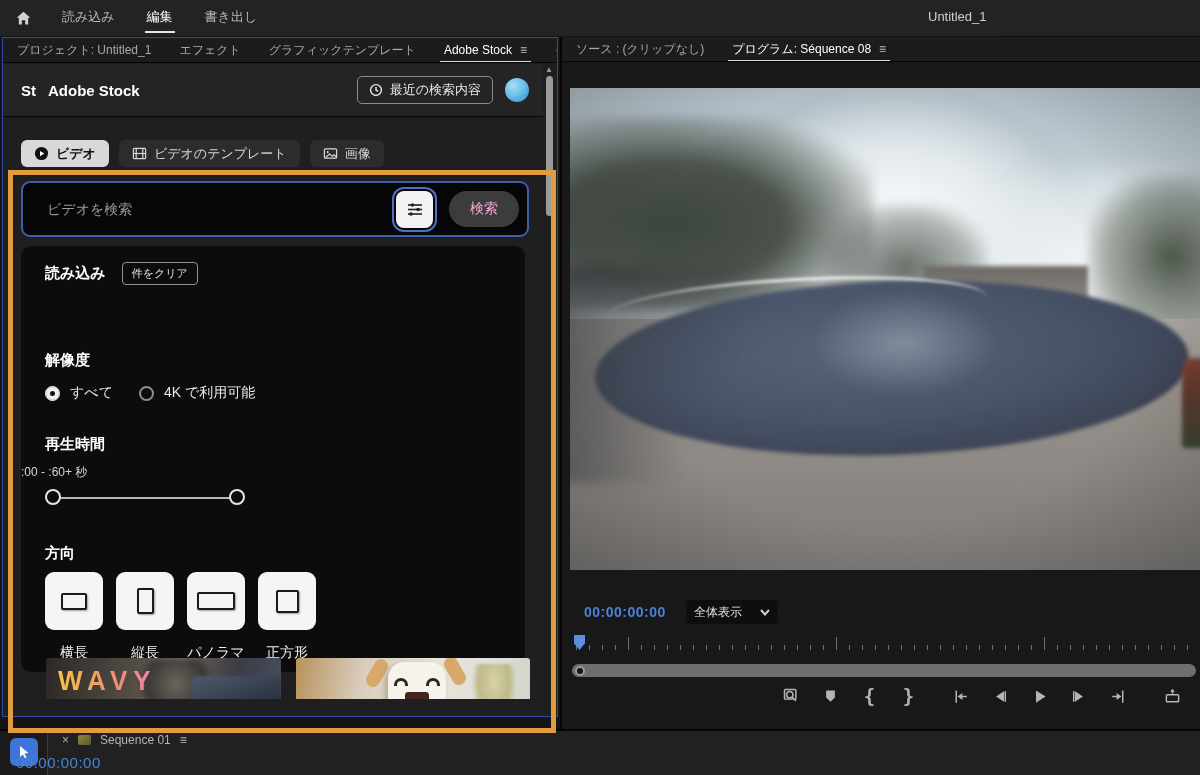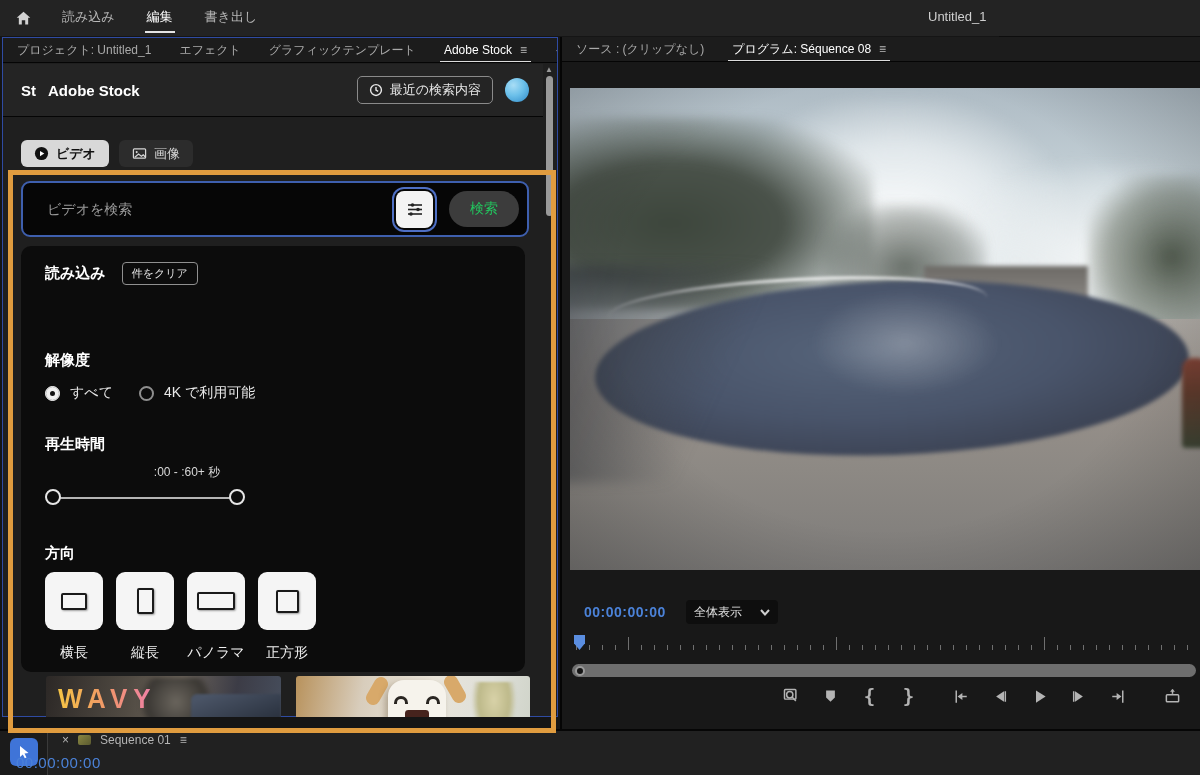--- a/index.html
+++ b/index.html
@@ -50,59 +50,59 @@
   #stock-scrollbar { left:543px; top:38px; width:7px; height:140px; background:#9a9a9a; border-radius:4px; }
 
   
   #search-box { left:18px; top:143px; width:508px; height:56px; background:#060606; border:2px solid #3e5fae; border-radius:9px; display:flex; align-items:center; }
   #search-input { flex:1; background:transparent; border:none; outline:none; color:#5eead4; font-size:14px; padding:0 0 0 24px;
     font-family:"Liberation Sans","DejaVu Sans",sans-serif; }
   #search-input::placeholder { color:#9a9a9a; }
   #filter-toggle-btn { width:37px; height:37px; background:#f3f3f3; border-radius:8px; box-shadow:0 0 0 2px #060606, 0 0 0 4px #4e6fc4;
     display:flex; align-items:center; justify-content:center; margin-right:16px; }
   #filter-toggle-btn svg { width:20px; height:20px; stroke:#222; fill:#222; }
-  #search-submit { width:70px; height:36px; border-radius:18px; background:#3c3c3c; color:#22c55e; font-size:14px;
+  #search-submit { width:70px; height:36px; border-radius:18px; background:#3c3c3c; color:#f9a8d4; font-size:14px;
     display:flex; align-items:center; justify-content:center; margin-right:8px; }
 
   
   #filter-card { left:18px; top:208px; width:504px; height:426px; background:#0c0c0c; border-radius:10px; }
   .f-heading { color:#fff; font-weight:bold; font-size:15px; }
   #filter-head-row { left:24px; top:16px; display:flex; align-items:center; gap:16px; }
   #clear-chip { border:1px solid #909090; border-radius:4px; color:#e3e3e3; font-size:11px; padding:3px 9px; }
   #ai-row { left:24px; top:53px; display:flex; align-items:center; gap:13px; }
   .toggle { width:30px; height:16px; border-radius:9px; background:#3f3f3f; position:relative; }
   .toggle .knob { position:absolute; left:2px; top:2px; width:12px; height:12px; border-radius:50%; background:#bdbdbd; }
   #ai-label { color:#e6e6e6; font-size:14px; }
 
   #res-label { left:24px; top:105px; }
   #res-row { left:24px; top:138px; display:flex; align-items:center; gap:26px; }
   .radio-opt { display:flex; align-items:center; gap:10px; color:#e8e8e8; font-size:14px; }
   .radio { width:15px; height:15px; border-radius:50%; }
   .radio.on { background:#f0f0f0; box-shadow:inset 0 0 0 4px #f0f0f0, inset 0 0 0 7px #111; border:1px solid #f0f0f0; }
   .radio.off { border:2px solid #8f8f8f; background:transparent; }
 
   #dur-label { left:24px; top:189px; }
-  #dur-range-label { left:0px; top:218px; width:260px; text-align:center; color:#d8d8d8; font-size:12px;margin-left:36px; }
+  #dur-range-label { left:0px; top:218px; width:260px; color:#d8d8d8; font-size:12px; }
   #dur-slider { left:24px; top:243px; width:200px; height:18px; }
   #dur-slider .track { position:absolute; left:9px; right:9px; top:8px; height:2px; background:#b5b5b5; }
   .slider-handle { position:absolute; top:0; width:16px; height:16px; border-radius:50%; border:2px solid #e6e6e6; background:#0c0c0c; }
 
   #ori-label { left:24px; top:298px; }
   #ori-row { left:24px; top:326px; display:flex; gap:13px; }
   .ori-btn { width:58px; height:58px; background:#f5f5f5; border-radius:9px; display:flex; align-items:center; justify-content:center; }
   .ori-shape { border:2px solid #1a1a1a; border-radius:2px; background:#f5f5f5; box-shadow:1px 1px 2px rgba(0,0,0,.35); }
   .ori-landscape { width:26px; height:17px; }
   .ori-portrait { width:17px; height:26px; }
   .ori-panorama { width:38px; height:18px; }
   .ori-square { width:23px; height:23px; }
   #ori-caption-row { left:24px; top:398px; display:flex; }
   .ori-caption { width:58px; margin-right:13px; text-align:center; color:#f0f0f0; font-size:14px; }
 
   
-  #thumbs { left:13px; top:638px; width:514px; height:41px; display:flex; gap:15px; overflow:hidden;padding-left:30px; }
+  #thumbs { left:13px; top:620px; width:514px; height:41px; display:flex; gap:15px; overflow:hidden;padding-left:30px; }
   .thumb { height:70px; border-radius:3px; position:relative; overflow:hidden; }
   #thumb1 { width:250px; background:linear-gradient(100deg,#2c2826 0%,#514b43 35%,#6b635a 55%,#3c3c46 78%,#474f5e 100%); }
   #thumb1 .wavy { position:absolute; left:12px; top:8px; font-size:26px; font-weight:900; letter-spacing:6px;
     background:linear-gradient(90deg,#f5c445,#f0956a,#ef7fae); -webkit-background-clip:text; background-clip:text; color:transparent;
     text-shadow:none; transform:scaleY(1.05); }
   #thumb1 .fig { position:absolute; right:70px; top:2px; width:70px; height:60px;
     background:radial-gradient(ellipse at 50% 40%, #6a655d 0%, #3a3733 60%, transparent 75%); filter:blur(2px); }
   #thumb1 .chair { position:absolute; right:0; top:18px; width:90px; height:45px;
     background:linear-gradient(160deg,#4a5466 10%, #303846 60%, #20242e 100%); filter:blur(1px); border-radius:6px 0 0 0; }
   #thumb2 { width:249px; background:linear-gradient(100deg,#b8925c 0%,#d8cdbc 28%,#e9e4d9 55%,#dfe0da 80%,#cfd3c8 100%); }
@@ -219,20 +219,29 @@
     </div>
     <div id="stock-divider" class="abs"></div>
 
     <div id="media-tabs" class="abs">
       <div class="media-tab active">
         <svg viewBox="0 0 16 16">
             <circle cx="8" cy="8" r="7" fill="#111"></circle>
             <path d="M6.4 5.2 L11 8 L6.4 10.8 Z" fill="#fff"></path>
           </svg>
         <span>ビデオ</span>
+      </div>
+      <div class="media-tab">
+        <svg viewBox="0 0 16 16" fill="none" stroke="#d6d6d6" stroke-width="1.3">
+            <rect x="1.5" y="2.5" width="13" height="11" rx="1"></rect>
+            <line x1="4.5" y1="2.5" x2="4.5" y2="13.5"></line>
+            <line x1="11.5" y1="2.5" x2="11.5" y2="13.5"></line>
+            <line x1="1.5" y1="8" x2="14.5" y2="8"></line>
+          </svg>
+        <span>ビデオのテンプレート</span>
       </div>
       <div class="media-tab">
         <svg viewBox="0 0 16 16" fill="none" stroke="#d6d6d6" stroke-width="1.3">
             <rect x="1.5" y="3" width="13" height="10" rx="1"></rect>
             <circle cx="5" cy="6.5" r="1.1" fill="#d6d6d6" stroke="none"></circle>
             <path d="M3 12 L7 8.5 L10 11 L12 9.5 L14.5 12"></path>
           </svg>
         <span>画像</span>
       </div>
     </div>

